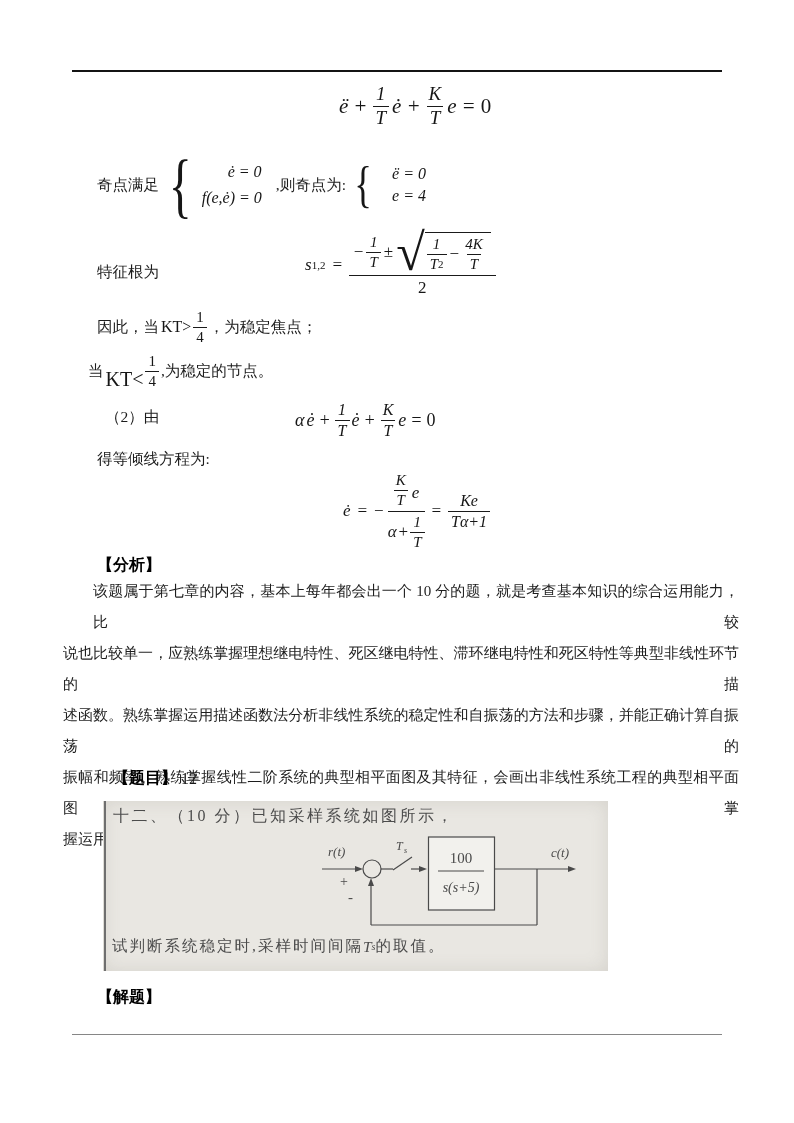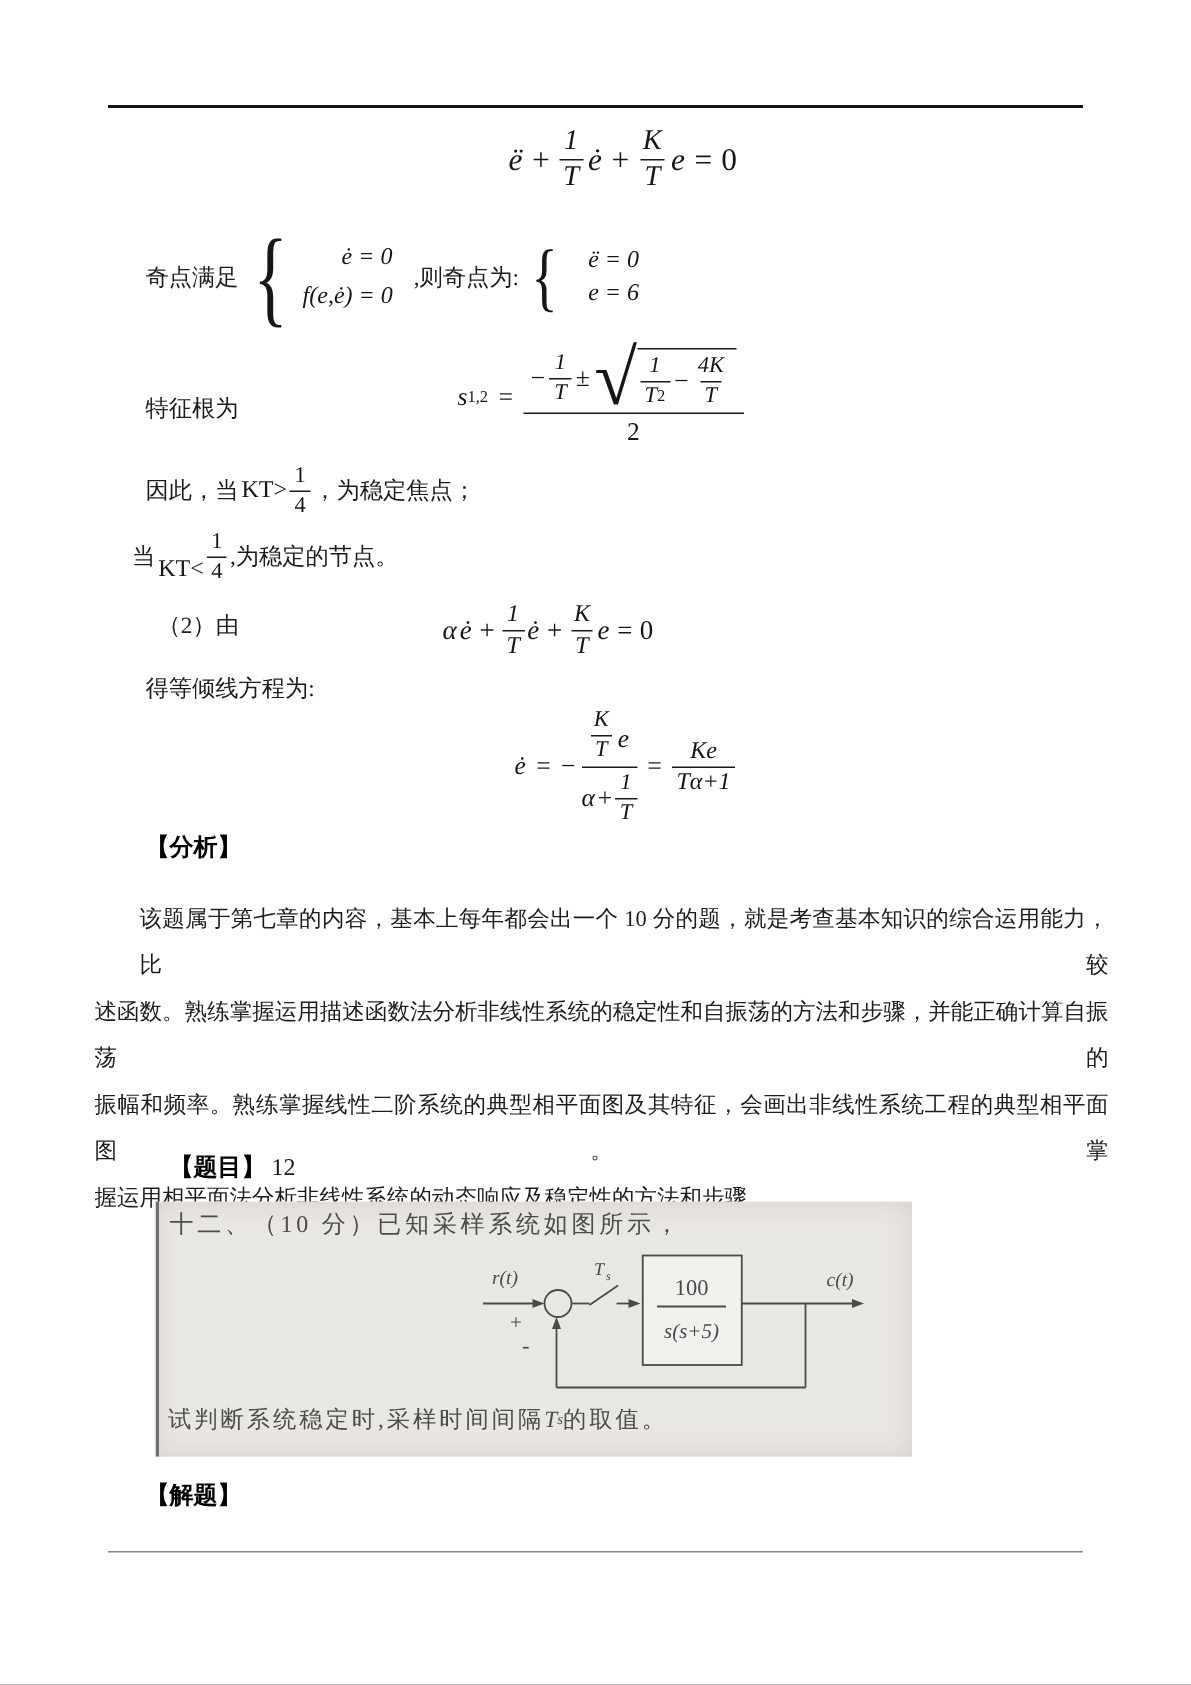--- a/index.html
+++ b/index.html
@@ -28,21 +28,21 @@
   .sqrt .sqrt-body { display:inline-flex; align-items:center; gap:3px; border-top:1.4px solid #1a1a1a; padding:3px 5px 0 2px; }
   sup.msup { font-size:11px; font-style:normal; }
   .brace { font-family:"Liberation Serif", serif; font-style:normal; line-height:1; color:#161616; }
   .cases { display:inline-flex; flex-direction:column; justify-content:center; }
   .op { padding:0 2px; }
 
   .heading { font-weight:700; font-size:16px; color:#000; font-family:"Liberation Serif", serif; }
 
   .para { width:676px; font-size:15px; color:#1d1d1d; }
   .para .pline { line-height:31px; text-align:justify; text-align-last:justify; white-space:normal; }
-  .para .pline.first { padding-left:30px;margin-top:22px; }
+  .para .pline.first { padding-left:30px; }
   .para .pline.last { text-align-last:left; }
 
   
   .scan { background:#e9e7e2; box-shadow:inset 0 0 18px rgba(120,115,105,0.18); }
   .scan-edge { background:#6f6f6f; width:2px; }
   .scan-text { font-family:"Liberation Serif", serif; color:#4c4c4c; }
   .scan-title { font-size:16px; letter-spacing:2.5px; }
   .scan-q { font-size:15.5px; letter-spacing:2px; }
   .ssub { font-size:10px; }
   svg text { font-family:"Liberation Serif", serif; fill:#4a4a4a; }
@@ -76,21 +76,21 @@
     <span class="cjk">奇点满足</span>
     <span class="brace" style="font-size:64px; transform:scale(0.75,1.12);">{</span>
     <span class="cases math" style="font-size:16px; gap:8px;">
       <span style="margin-left:26px;">ė = 0</span>
       <span>f(e,ė) = 0</span>
     </span>
     <span class="cjk" style="margin-left:8px;">,则奇点为:</span>
     <span class="brace" style="font-size:46px; transform:scale(0.8,1.1);">{</span>
     <span class="cases math" style="font-size:16px; gap:4px;margin-left:12px;">
       <span>ë = 0</span>
-      <span>e = 6</span>
+      <span>e = 4</span>
     </span>
   </div>
 
   <div class="abs cjk" style="left:97px; top:262px;">特征根为</div>
   <div class="abs math mrow" style="left:305px; top:227px; height:76px; font-size:17px; gap:4px;">
     <span class="mrow">
       <span>s</span>
         <sub style="font-size:11px; font-style:normal;">1,2</sub>
     </span>
     <span class="op">=</span>
@@ -129,21 +129,21 @@
     <span class="math" style="font-style:normal; font-size:16px; font-family:'Liberation Serif',serif;">KT&gt;</span>
     <span class="frac math" style="font-size:15px; font-style:normal;">
       <span class="num">1</span>
       <span class="den">4</span>
     </span>
     <span class="cjk">，为稳定焦点；</span>
   </div>
 
   <div class="abs mrow" style="left:88px; top:349px; height:44px; gap:2px;">
     <span class="cjk">当 </span>
-    <span class="math" style="font-style:normal; font-size:16px;margin-top:17px;">KT&lt;</span>
+    <span class="math" style="font-style:normal; font-size:20px;margin-top:17px;">KT&lt;</span>
     <span class="frac math" style="font-size:15px; font-style:normal;">
       <span class="num">1</span>
       <span class="den">4</span>
     </span>
     <span class="cjk">,为稳定的节点。</span>
   </div>
 
   <div class="abs cjk" style="left:105px; top:407px;">（2）由</div>
   <div class="abs math mrow" style="left:295px; top:396px; height:48px; font-size:18px; gap:2px;">
     <span>α</span>
@@ -191,20 +191,21 @@
     <span class="frac" style="font-size:16px;">
       <span class="num">Ke</span>
       <span class="den">Tα+1</span>
     </span>
   </div>
 
   <div class="abs heading" style="left:97px; top:555px;">【分析】</div>
 
   <div class="abs para" style="left:63px; top:576px;">
     <div class="pline first">该题属于第七章的内容，基本上每年都会出一个 10 分的题，就是考查基本知识的综合运用能力，比较</div>
+    <div class="pline">说也比较单一，应熟练掌握理想继电特性、死区继电特性、滞环继电特性和死区特性等典型非线性环节的描</div>
     <div class="pline">述函数。熟练掌握运用描述函数法分析非线性系统的稳定性和自振荡的方法和步骤，并能正确计算自振荡的</div>
     <div class="pline">振幅和频率。熟练掌握线性二阶系统的典型相平面图及其特征，会画出非线性系统工程的典型相平面图。掌</div>
     <div class="pline last">握运用相平面法分析非线性系统的动态响应及稳定性的方法和步骤。</div>
   </div>
 
   <div class="abs mrow" style="left:113px; top:768px; gap:4px;">
     <span class="heading">【题目】</span>
     <span style="font-size:16px;">12</span>
   </div>
 

